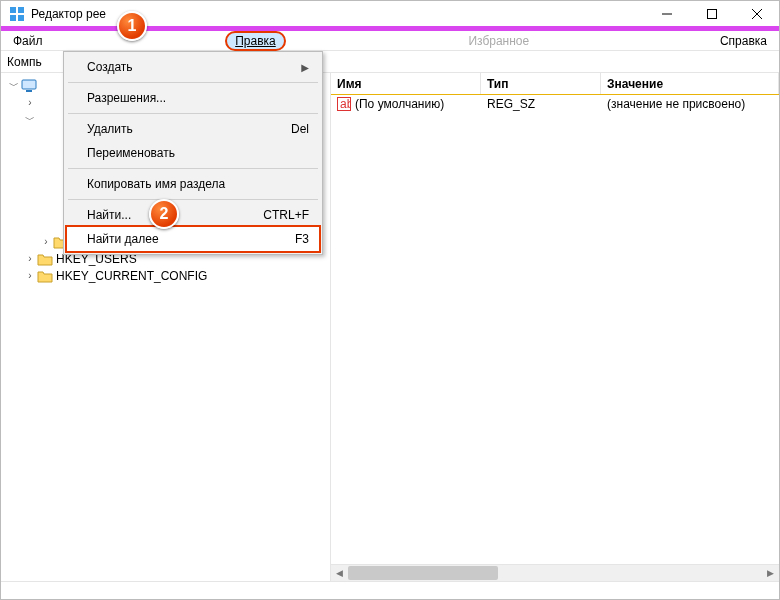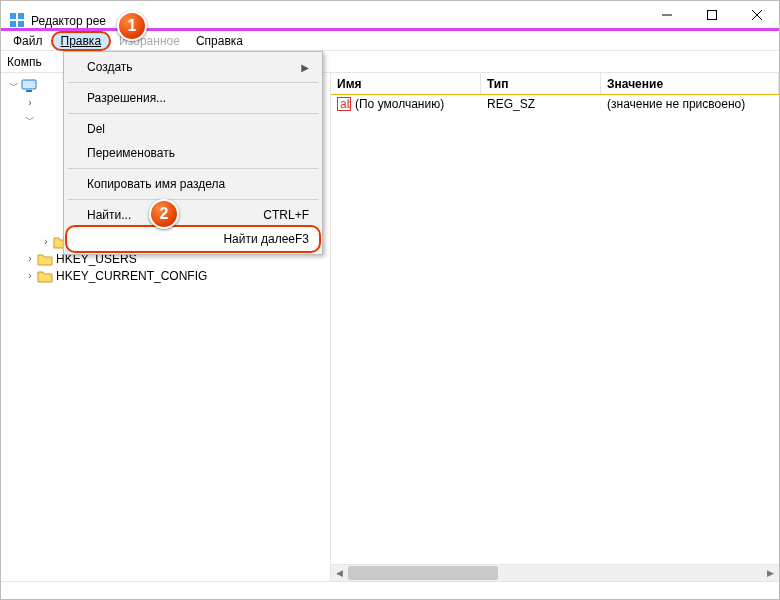--- a/index.html
+++ b/index.html
@@ -1,28 +1,28 @@
 <!DOCTYPE html>
 <html><head>
 <meta charset="utf-8">
 <style>
 * { box-sizing: border-box; margin: 0; padding: 0; font-family: "Segoe UI", Tahoma, sans-serif; font-size: 12px; }
 body { width: 780px; height: 600px; position: relative; overflow: hidden; background: #fff; border: 1px solid #bbb; }
 
 
-.titlebar { height: 30px; display: flex; align-items: flex-end; border-bottom: 3px solid #d946ef; background: #fff; }
+.titlebar { height: 30px; display: flex; align-items: center; border-bottom: 5px solid #d946ef; background: #fff; }
 .titlebar .app-icon { width: 16px; height: 16px; margin: 0 6px 0 8px; display: inline-block; }
 .titlebar .app-icon svg { width: 16px; height: 16px; }
 .titlebar .title { flex: 1; color: #000; font-size: 12px; }
 .win-btns { display: flex; height: 100%; }
 .win-btn { width: 45px; height: 100%; display: flex; align-items: center; justify-content: center; color: #000; }
 .win-btn svg { width: 10px; height: 10px; }
 
 
-.menubar { height: 20px; display: flex; align-items: center; padding: 0 4px; border-bottom: 1px solid #e5e5e5; }
+.menubar { height: 20px; display: flex; align-items: center; padding: 0 4px; border-bottom: 1px solid #e5e5e5; justify-content: space-between; }
 .menuitem { padding: 2px 8px; color: #000; }
 .menuitem.highlighted { border: 2px solid #e53900; background: #cde8ff; border-radius: 13px; padding: 1px 8px; position: relative; z-index: 30; text-decoration: underline; }
 .menuitem.dimmed { color: #aaa; }
 
 
 .addrbar { height: 22px; border-bottom: 1px solid #e5e5e5; display: flex; align-items: center; padding: 0 6px; color: #000; }
 
 
 .client { display: flex; height: calc(600px - 30px - 20px - 22px - 20px); position: relative; }
 .tree-pane { width: 330px; border-right: 1px solid #e5e5e5; position: relative; overflow: hidden; }
@@ -63,21 +63,21 @@
   border: 1px solid #bcbcbc;
   box-shadow: 2px 2px 4px rgba(0,0,0,0.25);
   z-index: 20;
   padding: 3px;
 }
 .dd-item { display: flex; align-items: center; height: 24px; padding: 0 10px 0 20px; color: #000; position: relative; }
 .dd-item .lbl { flex: 1; }
 .dd-item .accel { color: #000; }
 .dd-item .arrow { font-size: 10px; color: #555; }
 .dd-sep { height: 1px; background: #d0d0d0; margin: 3px 1px; }
-.dd-item.highlighted { outline: 2px solid #e53900; border-radius: 8px; background: #fff; text-align: right; }
+.dd-item.highlighted { outline: 2px solid #e53900; border-radius: 0; background: #fff; }
 
 
 .step-badge {
   position: absolute;
   width: 30px; height: 30px;
   background: radial-gradient(circle at 35% 30%, #ff8a3c, #e23c00 70%);
   border: 2px solid #fff;
   border-radius: 50%;
   color: #fff;
   font-weight: bold;
@@ -222,20 +222,21 @@
   <div class="dd-item">
     <span class="lbl">Создать</span>
     <span class="arrow">▶</span>
   </div>
   <div class="dd-sep"></div>
   <div class="dd-item">
     <span class="lbl">Разрешения...</span>
   </div>
   <div class="dd-sep"></div>
   <div class="dd-item">
+    <span class="lbl">Удалить</span>
     <span class="accel">Del</span>
   </div>
   <div class="dd-item">
     <span class="lbl">Переименовать</span>
   </div>
   <div class="dd-sep"></div>
   <div class="dd-item">
     <span class="lbl">Копировать имя раздела</span>
   </div>
   <div class="dd-sep"></div>

